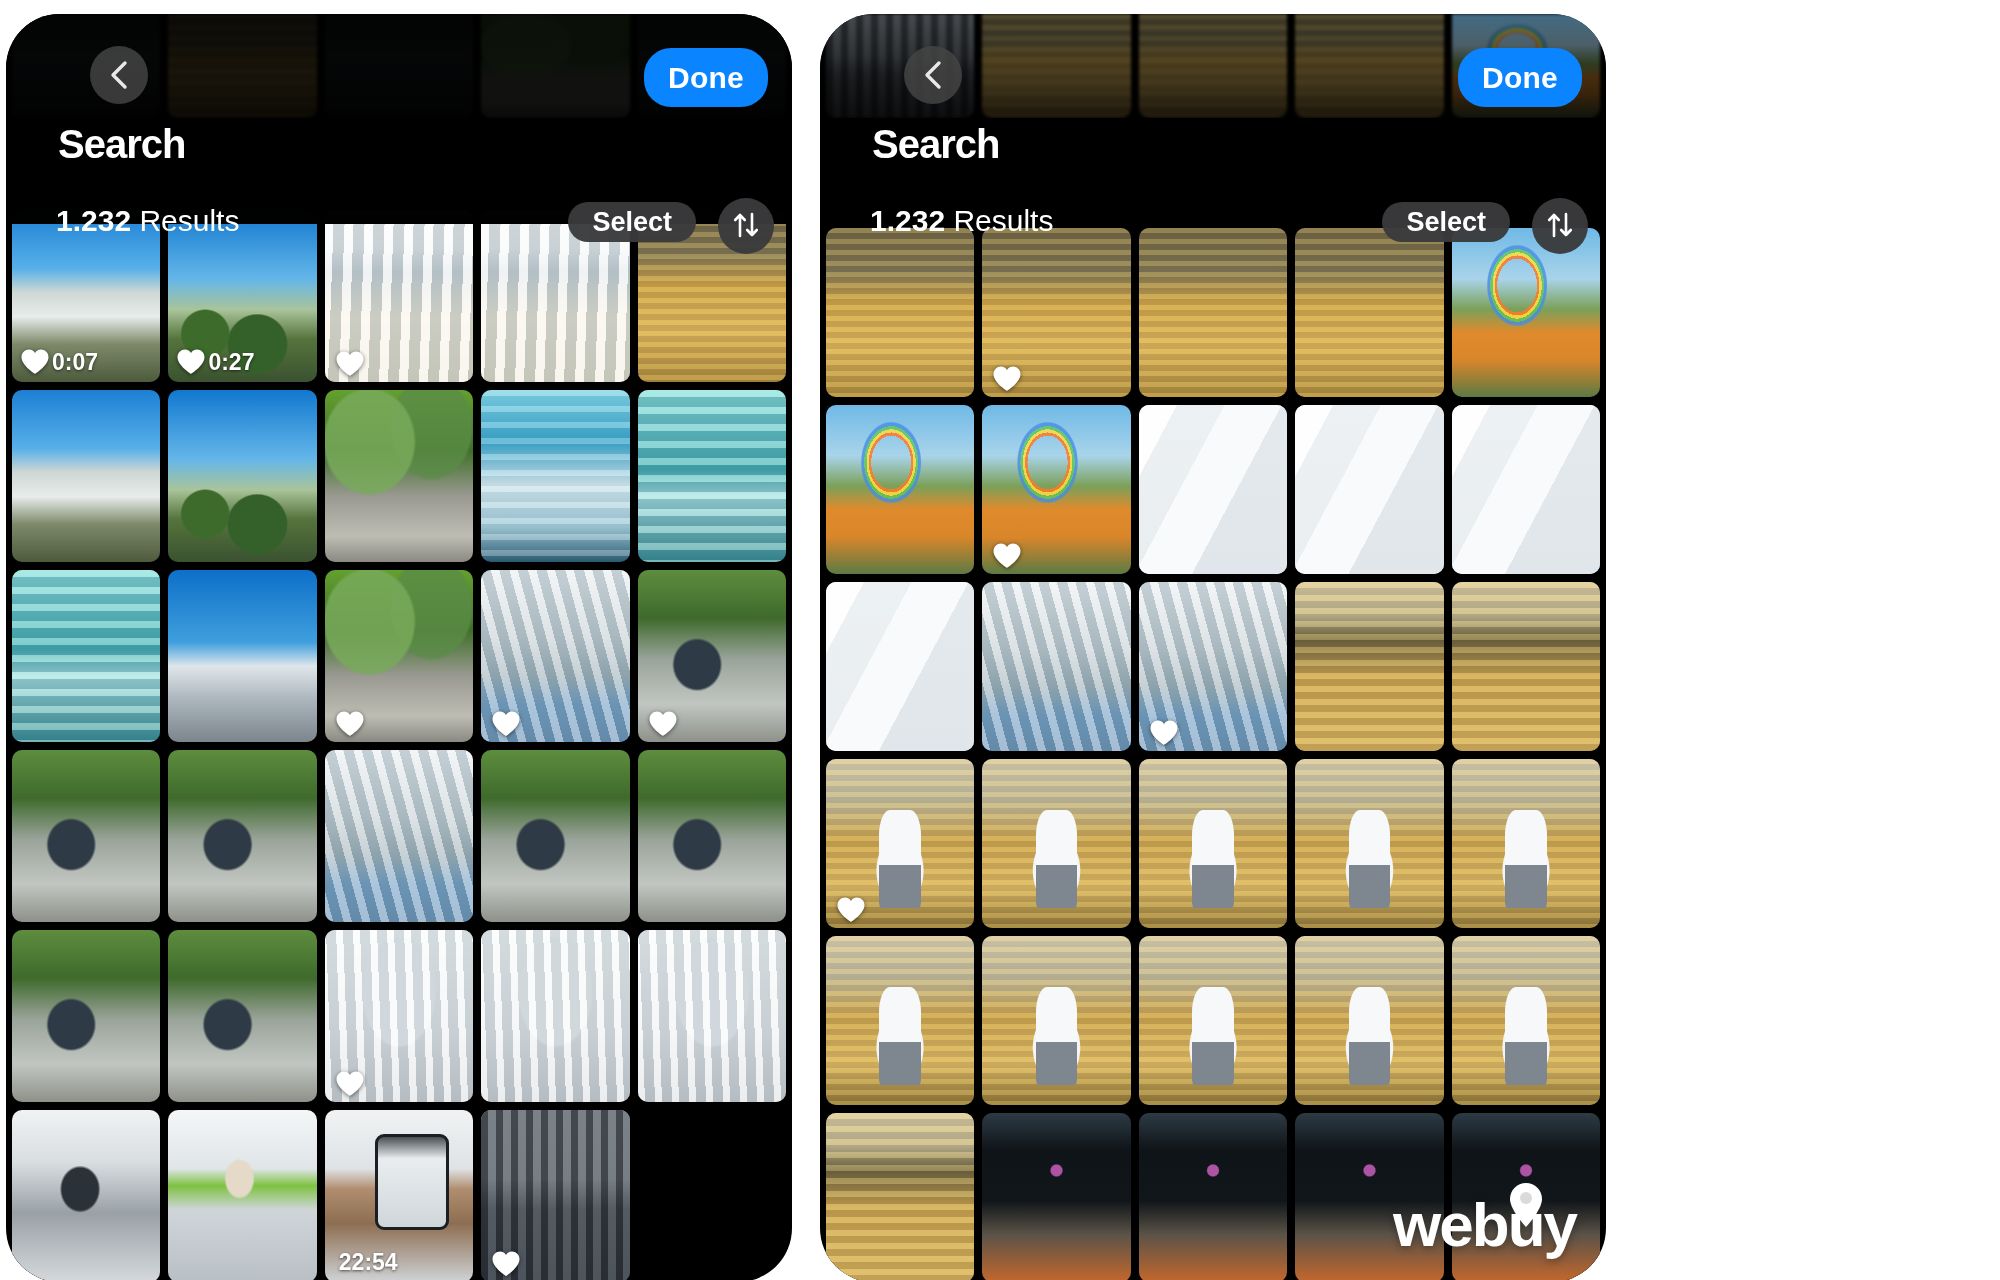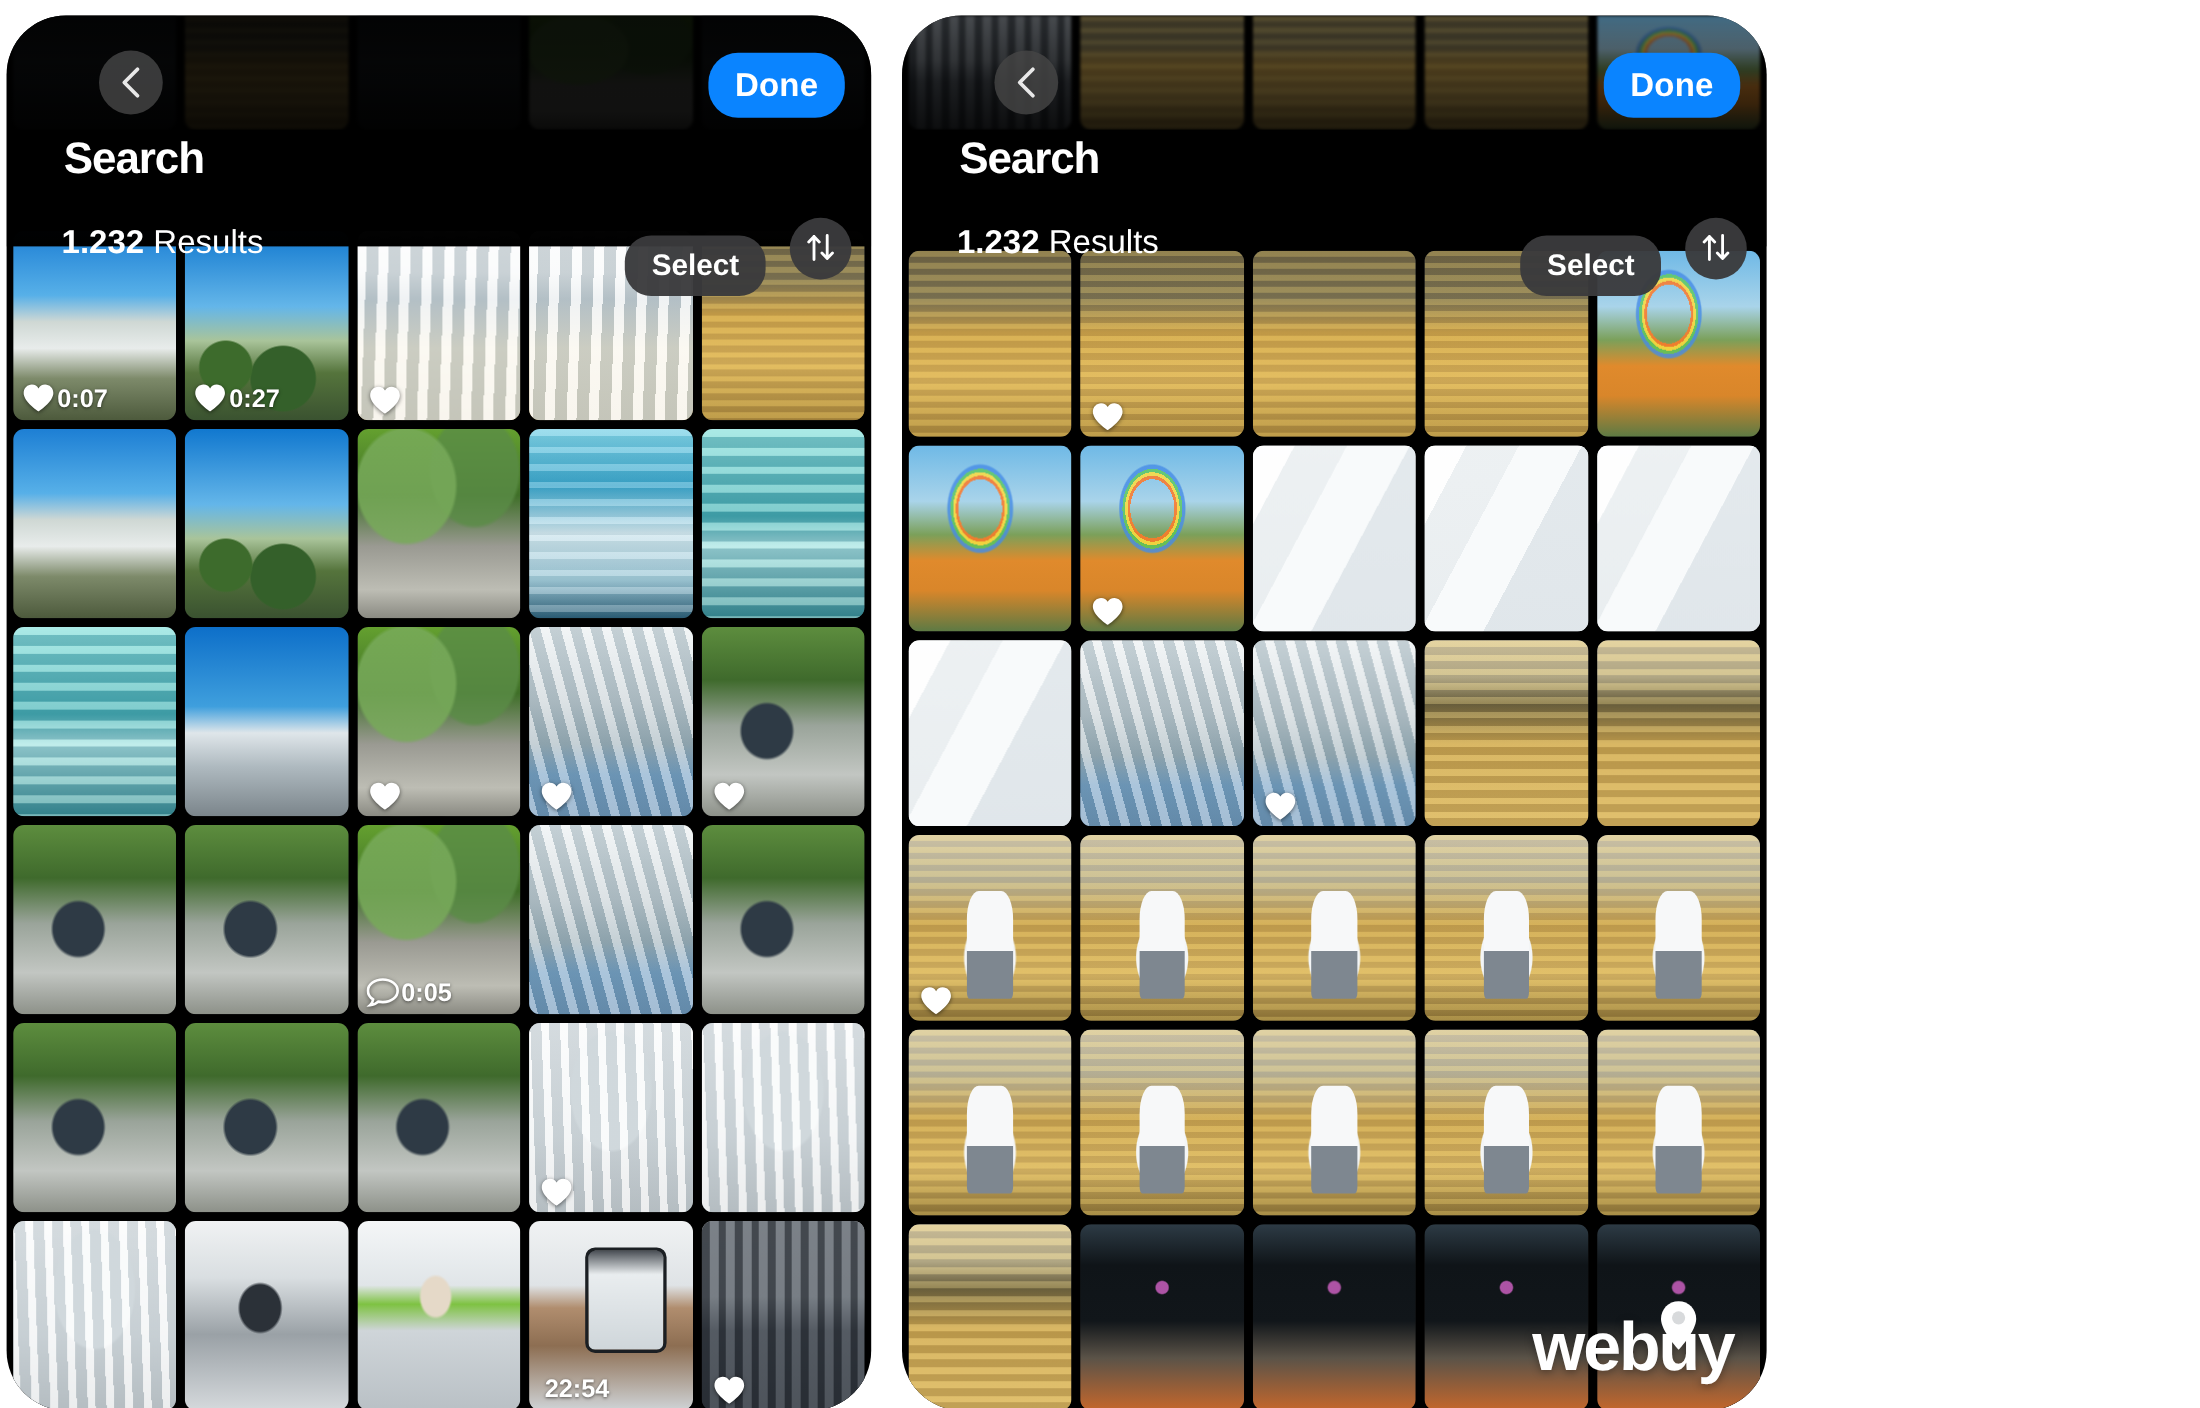--- a/index.html
+++ b/index.html
@@ -109,23 +109,23 @@
     font-size: 30px;
     color: #ffffff;
     z-index: 6;
     white-space: nowrap;
   }
   .results-line .count { font-weight: 700; }
   .results-line .word  { font-weight: 400; }
 
   .select-btn {
     position: absolute;
-    top: 200px;
+    top: 188px;
     right: 96px;
-    height: 55px;
+    height: 40px;
     padding: 0 24px;
     border: none;
     border-radius: 24px;
     background: rgba(58,58,60,.96);
     color: #fff;
     font-size: 27px;
     font-weight: 600;
     z-index: 6;
     font-family: "Liberation Sans", sans-serif;
     cursor: pointer;
@@ -413,31 +413,20 @@
                 <path d="M15 26 C15 26 1.5 17.4 1.5 9.3 C1.5 4.8 5 1.6 9 1.6 C11.7 1.6 13.9 3.1 15 5.1 C16.1 3.1 18.3 1.6 21 1.6 C25 1.6 28.5 4.8 28.5 9.3 C28.5 17.4 15 26 15 26 Z" fill="#ffffff"></path>
               </svg>
             </span>
           </div>
         </div>
         <div class="cell">
           <div class="img person-outdoor"></div>
         </div>
         <div class="cell">
           <div class="img person-outdoor"></div>
-        </div>
-        <div class="cell">
-          <div class="img path-trees"></div>
-          <div class="badge">
-            <span>
-              <svg width="30" height="28" viewBox="0 0 30 28">
-                <path d="M15 2.5 C7.3 2.5 1.5 7 1.5 12.6 C1.5 15.8 3.3 18.6 6.2 20.5 C6 22.4 5 24.4 3.4 25.8 C6.4 25.6 9.1 24.3 10.8 22.6 C12.1 22.9 13.5 23 15 23 C22.7 23 28.5 18.4 28.5 12.6 C28.5 7 22.7 2.5 15 2.5 Z" fill="none" stroke="#ffffff" stroke-width="2.4"></path>
-              </svg>
-            </span>
-            <span>0:05</span>
-          </div>
         </div>
         <div class="cell">
           <div class="img wavy-roof"></div>
         </div>
         <div class="cell">
           <div class="img person-outdoor"></div>
         </div>
         <div class="cell">
           <div class="img person-outdoor"></div>
         </div>

